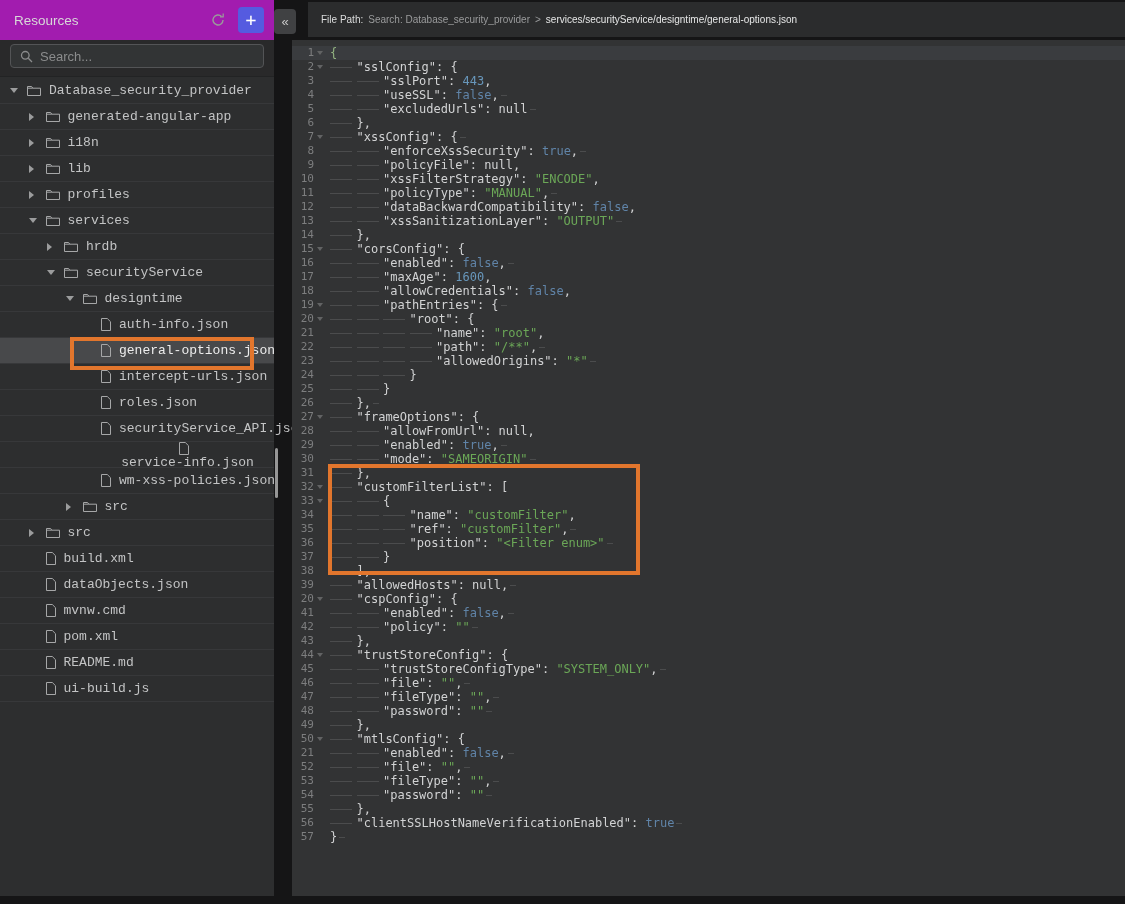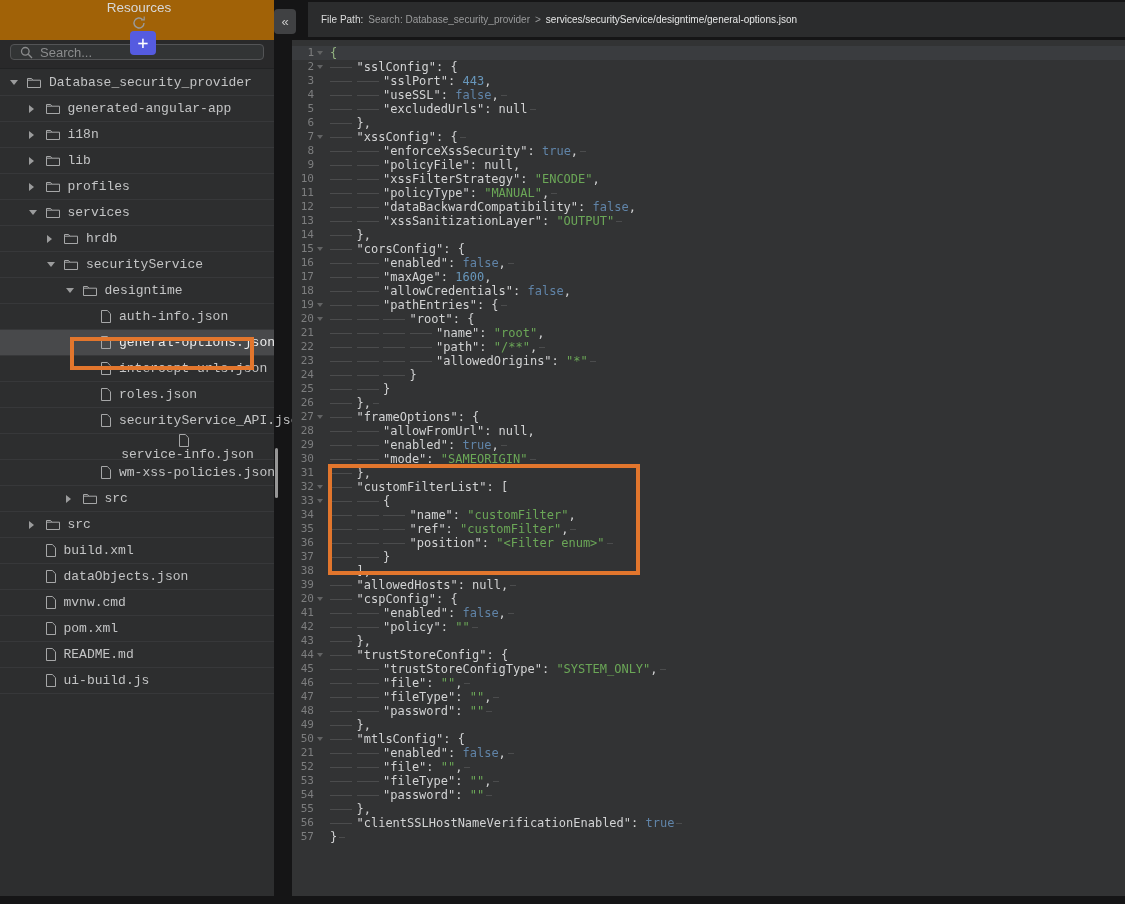--- a/index.html
+++ b/index.html
@@ -10,32 +10,32 @@
     font-family: "Liberation Sans", sans-serif;
     overflow: hidden;
     color: #c3c4c5;
   }
 
   
   #sidebar {
     position: absolute; left:0; top:0; width:274px; height:896px;
     background: #2d2e2f;
   }
-  .sb-header { height:40px; display:flex; align-items:center; padding:0 10px 0 14px; background:#a16207;flex-direction:column; }
+  .sb-header { height:40px; display:flex; align-items:center; padding:0 10px 0 14px; background:#a21caf; }
   .sb-title { flex:1; font-size:13.5px; color:#d8d8d8; }
   .icon-btn { width:24px; height:24px; display:flex; align-items:center; justify-content:center; cursor:pointer; }
   .plus-btn {
     width:26px; height:26px; margin-left:8px; border-radius:4px;
     background:#555be0; color:#ffffff; font-size:18px; line-height:24px;
     display:flex; align-items:center; justify-content:center; cursor:pointer;
     font-family:"DejaVu Sans Mono", monospace;
   }
   .sb-search { padding:4px 10px 8px; background:#29292a; border-bottom:1px solid #222324; }
   .sbox {
-    height:16px; background:#323435; border:1px solid #535456; border-radius:4px;
+    height:24px; background:#323435; border:1px solid #535456; border-radius:4px;
     display:flex; align-items:center; padding:0 9px; font-size:13px; color:#8b8c8d;
   }
   .sbox svg { margin-right:7px; flex:0 0 auto; }
 
   #tree { padding-top:1px; }
   .trow {
     height:26px; display:flex; align-items:center;
     border-bottom:1px solid #37383a; font-size:13px; color:#c3c4c5; cursor:pointer;
     white-space:nowrap;
     font-family:Liberation Mono, monospace;

